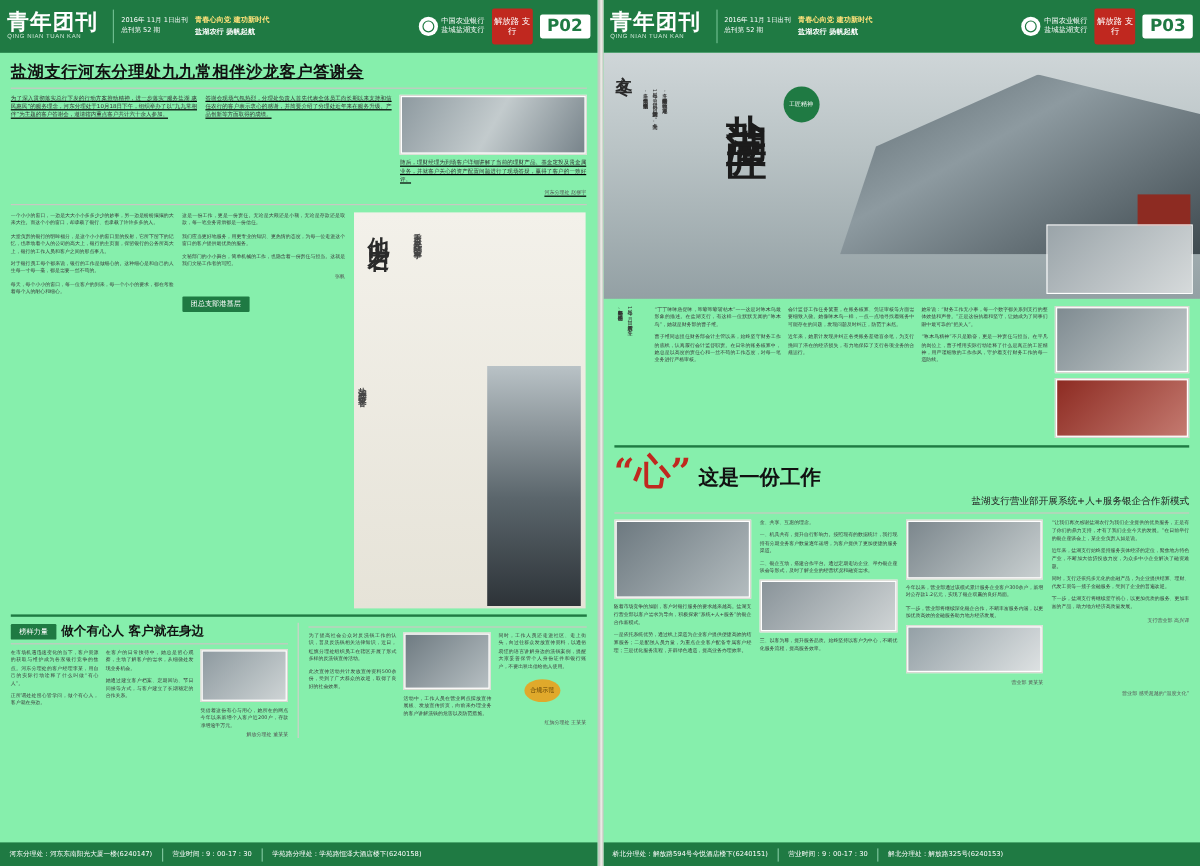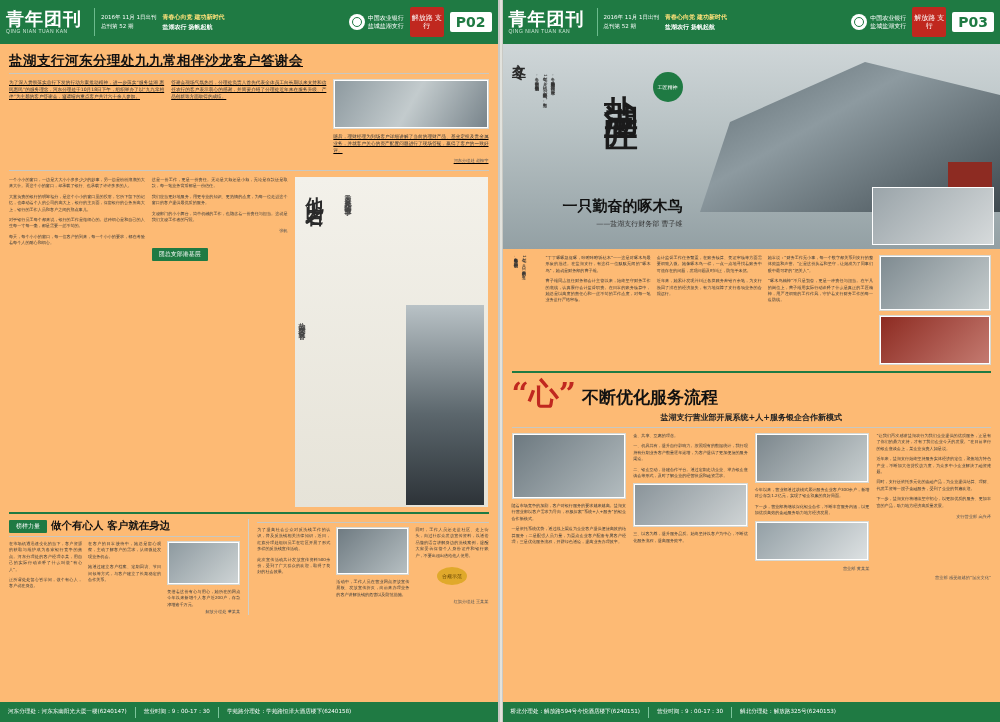--- a/index.html
+++ b/index.html
@@ -3,21 +3,21 @@
 <meta charset="utf-8">
 <style>
   html,body{margin:0;padding:0;}
   body{
     width:1000px;height:722px;
     background:#d8d8d4;
     font-family:"Liberation Sans", sans-serif;
     overflow:hidden;
   }
   .spread{position:relative;width:1000px;height:722px;display:flex;}
-  .page{position:relative;width:498px;height:722px;background:#fdba74;overflow:hidden;}
+  .page{position:relative;width:498px;height:722px;background:#86efac;overflow:hidden;}
   .page.left{border-right:1px solid #c9c9c5;}
   .gutter{width:4px;height:722px;background:linear-gradient(90deg,#bdbdb8,#efefe9,#bdbdb8);}
 
   
   .masthead{position:relative;height:44px;background:#1f7a43;display:flex;align-items:center;padding:0 6px;}
   .masthead .logo{display:flex;flex-direction:column;justify-content:center;color:#fff;padding-right:6px;}
   .logo-cn{font-family:"DejaVu Sans",sans-serif;font-size:18px;font-weight:bold;letter-spacing:1px;line-height:19px;}
   .logo-en{font-size:5px;letter-spacing:.5px;color:#cfe8d8;line-height:7px;}
   .mast-sep{width:1px;height:28px;background:#6cbb8d;margin:0 6px;}
   .mast-date{color:#fff;font-size:5.5px;line-height:9px;font-family:"DejaVu Sans",sans-serif;}
@@ -275,24 +275,20 @@
       </div>
       <div style="position:absolute;left:30px;top:30px;" class="flexrow">
         <div class="tiny-vert">立冬，是二十四节气之一，也是冬季的第一个节气。</div>
         <div class="tiny-vert">每年11月7日或8日，太阳到达黄经225°时为立冬。</div>
         <div class="tiny-vert">立冬，意味着冬季的开始，万物收藏，规避寒冷。</div>
       </div>
       <div class="hero-title" style="left:96px;top:24px;">
         <div class="calli" style="font-size:34px;letter-spacing:8px;color:#1b1b1b;">盐湖工匠</div>
       </div>
       <div style="position:absolute;left:150px;top:28px;width:30px;height:30px;border-radius:50%;background:#1f7a43;color:#fff;font-size:5px;display:flex;align-items:center;justify-content:center;text-align:center;line-height:7px;" class="cn">工匠精神</div>
-      <div style="position:absolute;left:60px;bottom:20px;">
-        <div class="cn" style="font-size:15px;font-weight:bold;color:#111;">一只勤奋的啄木鸟</div>
-        <div class="cn" style="font-size:7px;color:#333;text-align:right;margin-top:3px;">——盐湖支行财务部  曹子维</div>
-      </div>
       <div style="position:absolute;right:6px;bottom:4px;width:120px;height:56px;background:linear-gradient(135deg,#9aa4a9,#d6dadb);border:1px solid #fff;"></div>
     </div>
 
     <div class="rp-body">
 
       <div style="display:flex;gap:6px;">
         <div style="width:28px;" class="flexrow">
           <div class="tiny-vert">民间有立冬补冬、吃饺子的习俗。</div>
           <div class="tiny-vert">今年11月7日，农历十月初八，立冬。</div>
         </div>
@@ -315,23 +311,23 @@
           <div class="photo-frame mt4">
             <div class="ximg" style="height:46px;background:linear-gradient(135deg,#8d2b22,#c47a70);"></div>
           </div>
         </div>
       </div>
 
       <div class="rule-green" style="margin:6px 0 6px 0;"></div>
 
       <div style="display:flex;align-items:flex-end;gap:6px;">
         <span class="red-quote">“心”</span>
-        <span class="cn" style="font-size:17px;font-weight:bold;color:#111;">不断优化服务流程</span>
-      </div>
-      <div class="cn" style="font-size:8px;font-weight:bold;color:#222;text-align:center;margin-top:3px;">盐湖支行营业部开展系统+人+服务银企合作新模式</div>
+        <span class="cn" style="font-size:17px;font-weight:bold;color:#111;">这是一份工作</span>
+      </div>
+      <div class="cn" style="font-size:8px;font-weight:normal;color:#222;text-align:right;margin-top:3px;">盐湖支行营业部开展系统+人+服务银企合作新模式</div>
       <div class="rule" style="margin:4px 0 5px 0;"></div>
 
       <div style="display:flex;gap:7px;">
         <div style="flex:1;">
           <div class="photo-frame">
             <div class="ximg" style="height:62px;background:linear-gradient(135deg,#6d7980,#b3bcbf);"></div>
           </div>
           <div class="body-xs cn mt4">随着市场竞争的加剧，客户对银行服务的要求越来越高。盐湖支行营业部以客户需求为导向，积极探索“系统+人+服务”的银企合作新模式。</div>
           <div class="body-xs cn mt4">一是依托系统优势，通过线上渠道为企业客户提供便捷高效的结算服务；二是配强人员力量，为重点企业客户配备专属客户经理；三是优化服务流程，开辟绿色通道，提高业务办理效率。</div>
         </div>

